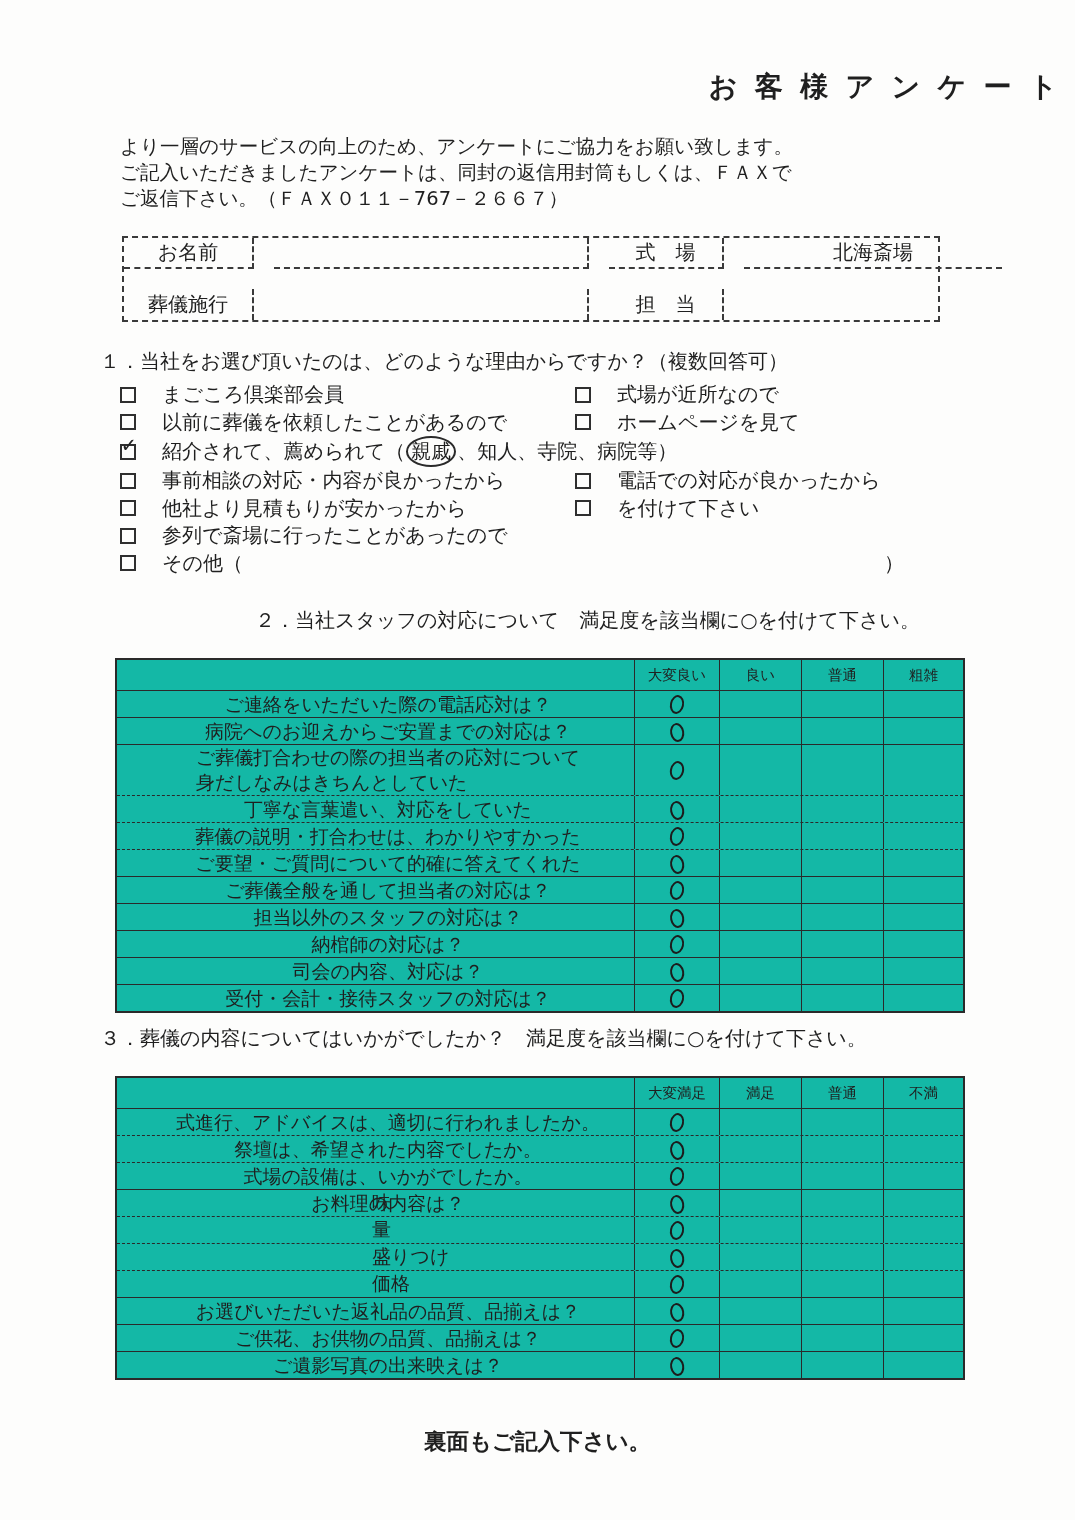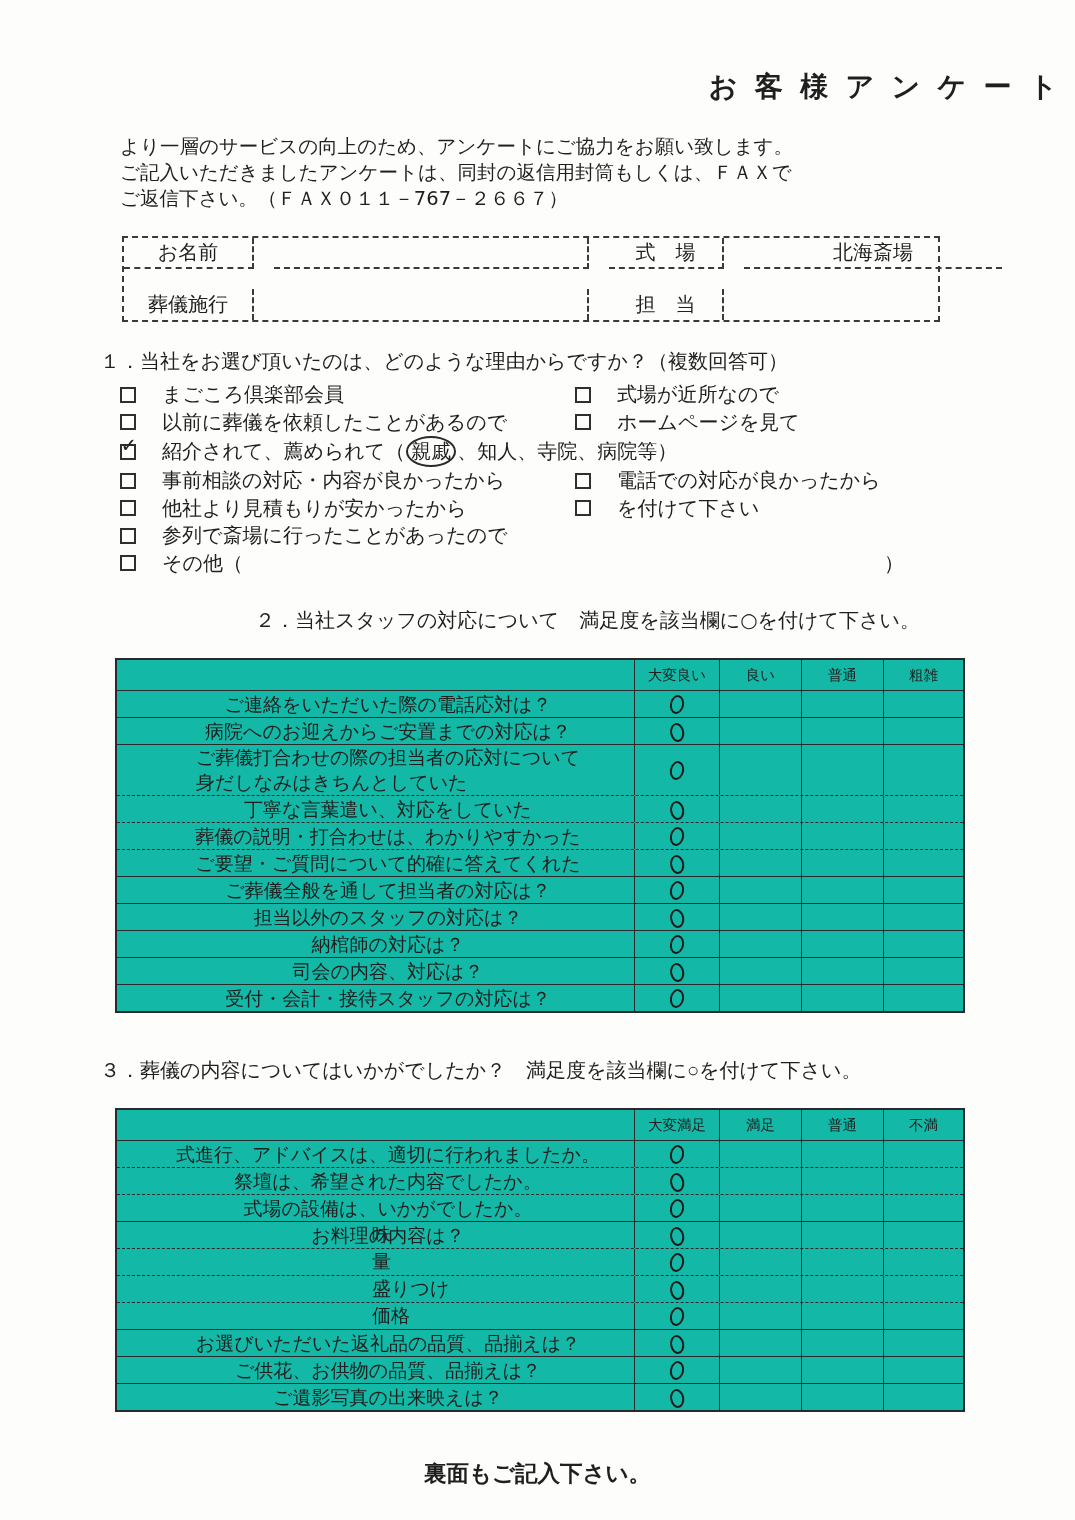--- a/index.html
+++ b/index.html
@@ -74,21 +74,21 @@
   .circled {
     display:inline-block;
     border:2px solid #2a2a2a;
     border-radius:50%;
     padding:0 3px;
     margin:0 1px;
   }
   .tail { margin-left:auto; font-size:20px; padding-right:38px; }
   
   .q2-heading { margin-top:30px;text-align:center; }
-  .q3-heading { margin-top:44px;font-family:Liberation Serif, serif; }
+  .q3-heading { margin-top:12px; }
   .survey-table {
     margin:24px 0 0 115px;
     width:850px;
     border:2px solid #2a2a2a;
     background:#14b8a6;
   }
   .srow {
     display:grid;
     grid-template-columns:518px 85px 82px 82px 1fr;
     border-bottom:1.5px solid #2a2a2a;

